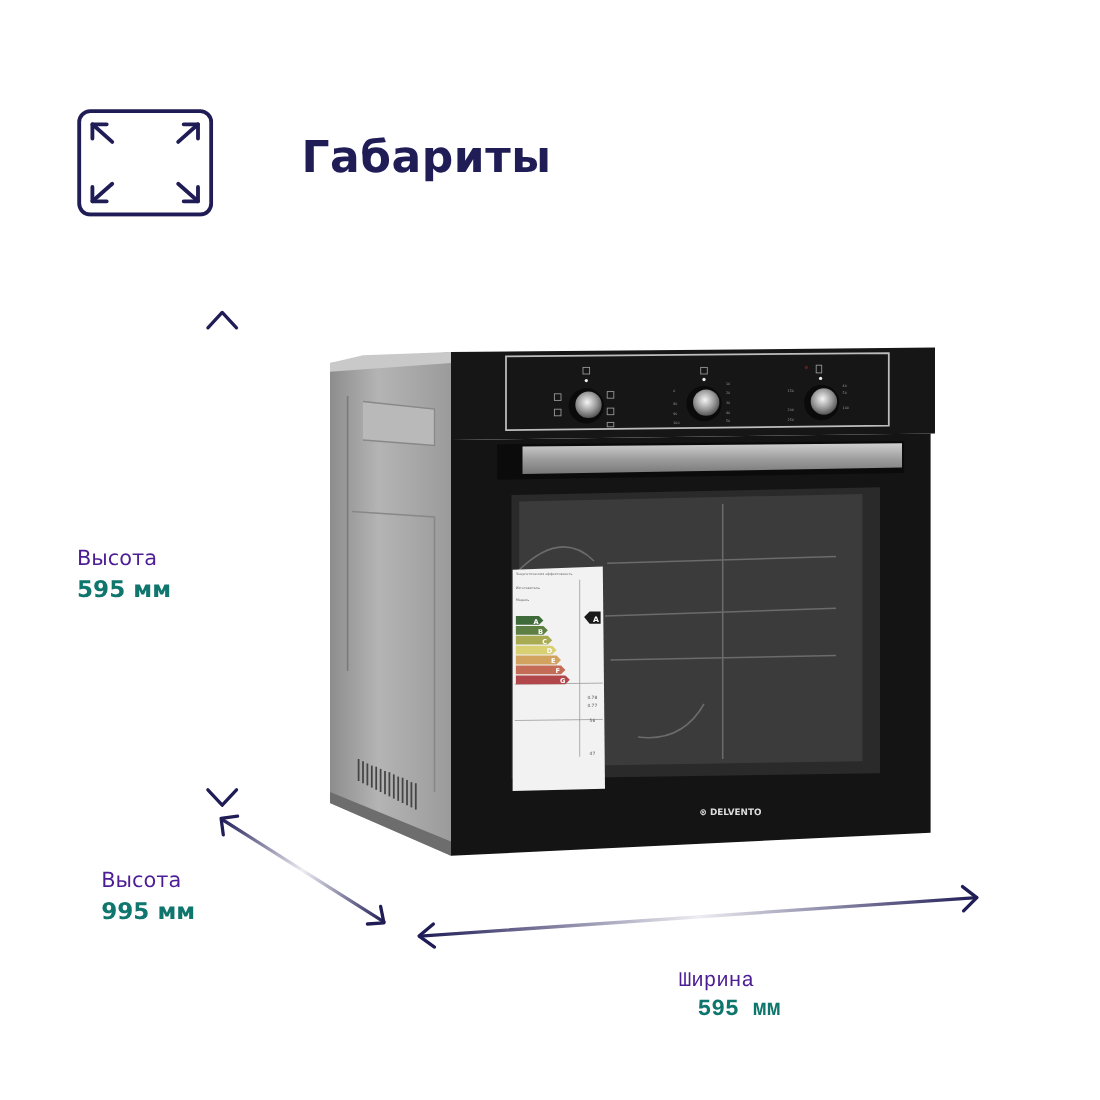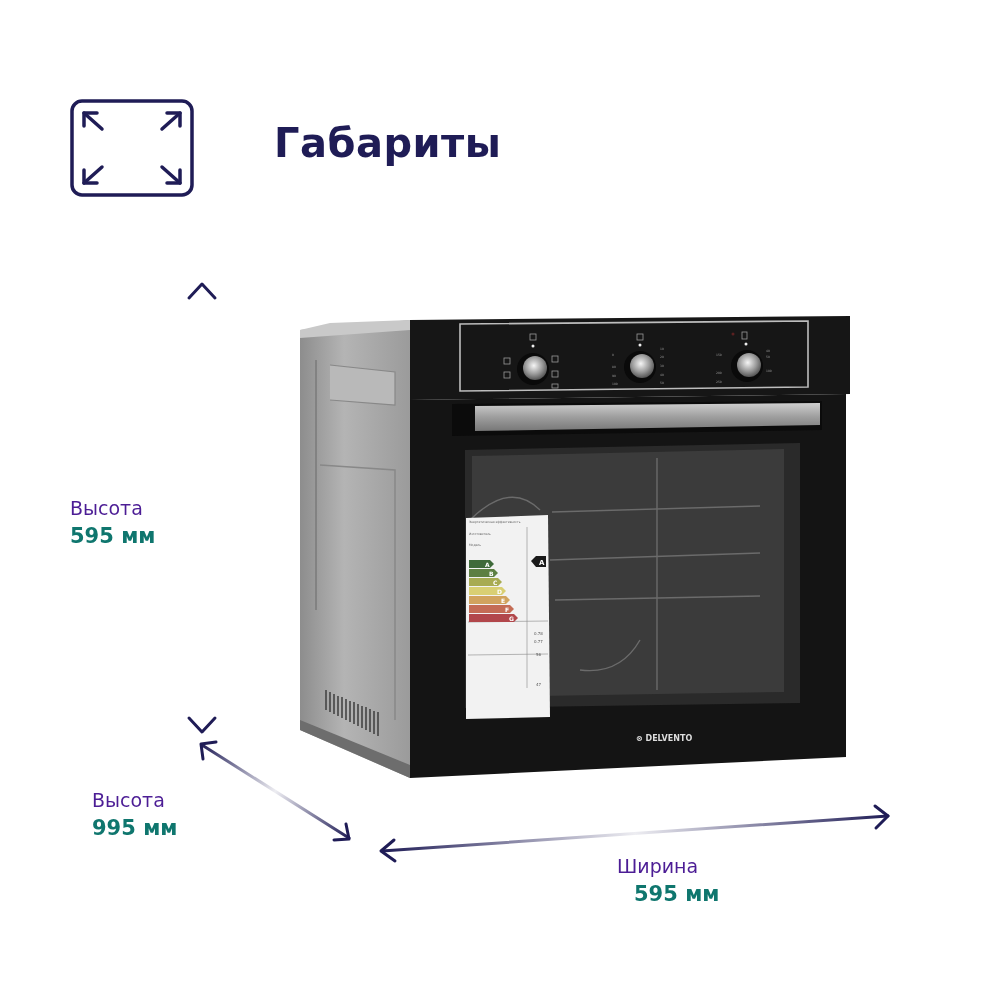--- a/index.html
+++ b/index.html
@@ -9,21 +9,21 @@
 
     
     .hdr-icon { left:70px; top:99px; width:124px; height:98px; }
     .title { left:226px; top:120px; font-size:40px; font-weight:bold; color:#1f1c56; letter-spacing:0.5px;margin-left:48px; }
 
     
     .dim-label { font-size:19px; color:#4c1d95; line-height:28px; }
     .dim-value { font-size:21px; font-weight:bold; color:#0f766e; line-height:28px; }
     .lbl-height { left:70px; top:494px; }
     .lbl-depth  { left:92px; top:786px; }
-    .lbl-width  { left:617px; top:852px; }
+    .lbl-width  { left:617px; top:877px;font-family:Liberation Mono, monospace; }
     .lbl-width .dim-value { padding-left:17px; }
 
     svg.overlay { position:absolute; left:0; top:0; width:1000px; height:1000px; pointer-events:none; }
   </style>
 </head>
 <body>
 
 <div class="abs hdr-icon">
   <svg width="124" height="98" viewBox="0 0 124 98">
     <rect x="2" y="2" width="120" height="94" rx="10" ry="10" fill="none" stroke="#1f1c56" stroke-width="3.5"></rect>

